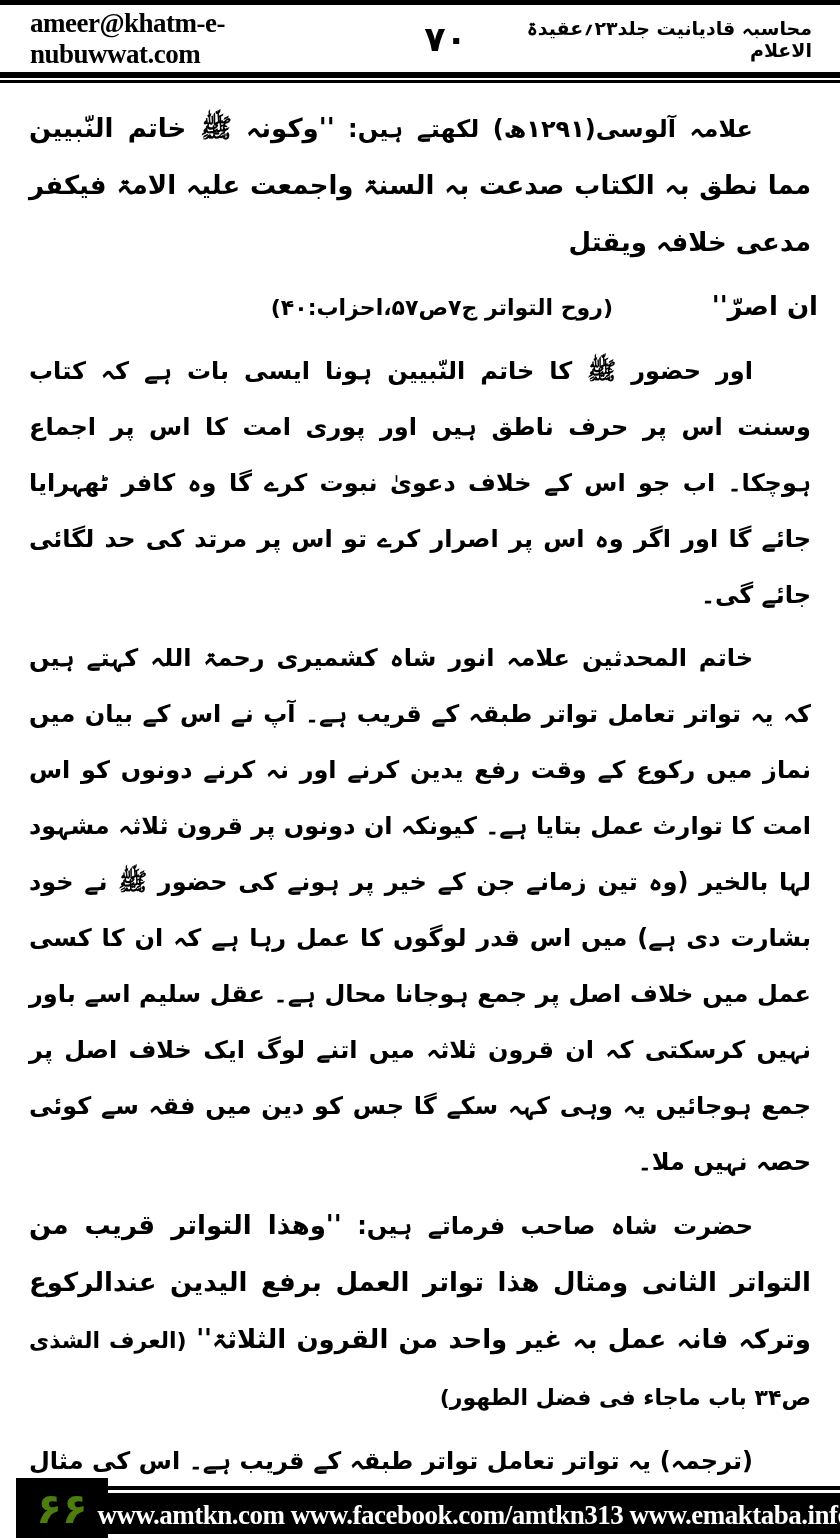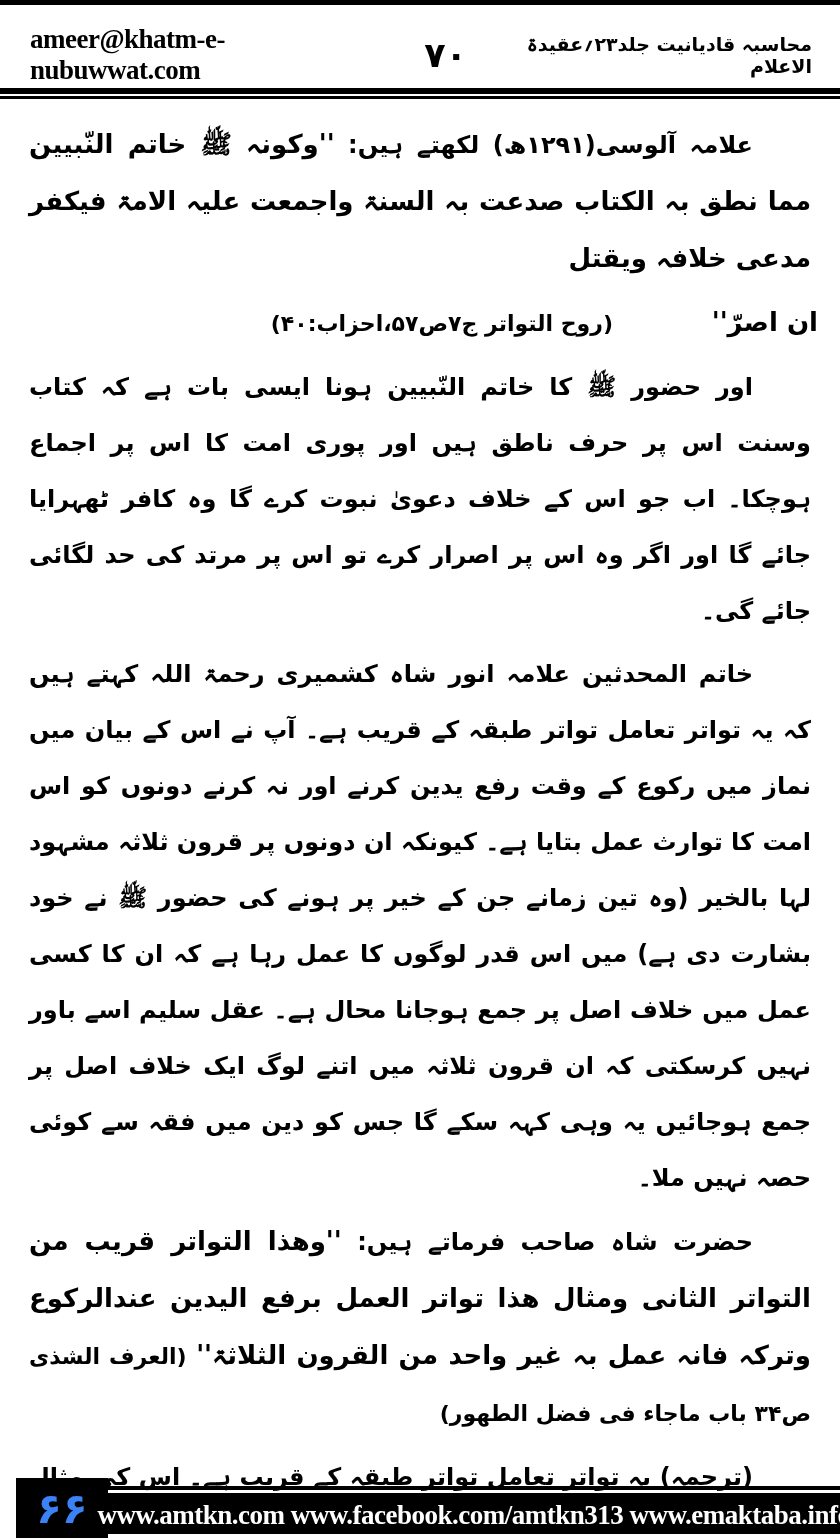--- a/index.html
+++ b/index.html
@@ -11,21 +11,21 @@
     overflow:hidden;
     font-family:"DejaVu Sans",sans-serif;
     color:#000;
   }
   
   .topbar{position:absolute;top:0;left:0;width:840px;height:5px;background:#000;}
 
   
   .header{
     display:flex;align-items:center;
-    padding:32px 28px 0 30px;
+    padding:16px 28px 0 30px;
     height:46px;
   }
   .email{
     font-family:"Liberation Serif",serif;
     font-weight:bold;font-size:27px;letter-spacing:-0.5px;
     direction:ltr;
   }
   .hdr-num{
     font-weight:bold;font-size:35px;margin-left:38px;
   }
@@ -55,21 +55,21 @@
   .arabic{font-size:26px;}
   .cite{font-size:22px;}
   .split-line{display:flex;align-items:baseline;}
   .split-line .spacer{flex:0 0 150px;}
   .split-line .cite{margin:0 auto;}
 
   
   .page-box{
     position:absolute;left:16px;bottom:2px;
     width:92px;height:60px;background:#000;
-    color:#3b82f6;display:flex;align-items:center;justify-content:center;
+    color:#4d7c0f;display:flex;align-items:center;justify-content:center;
     font-size:42px;font-weight:bold;
   }
   .footer-lines{
     position:absolute;left:108px;right:0;bottom:44px;
     height:10px;box-sizing:border-box;
     border-top:4px solid #000;
     border-bottom:3px solid #000;
   }
   .url-bar{
     position:absolute;left:108px;right:0;bottom:6px;height:38px;

